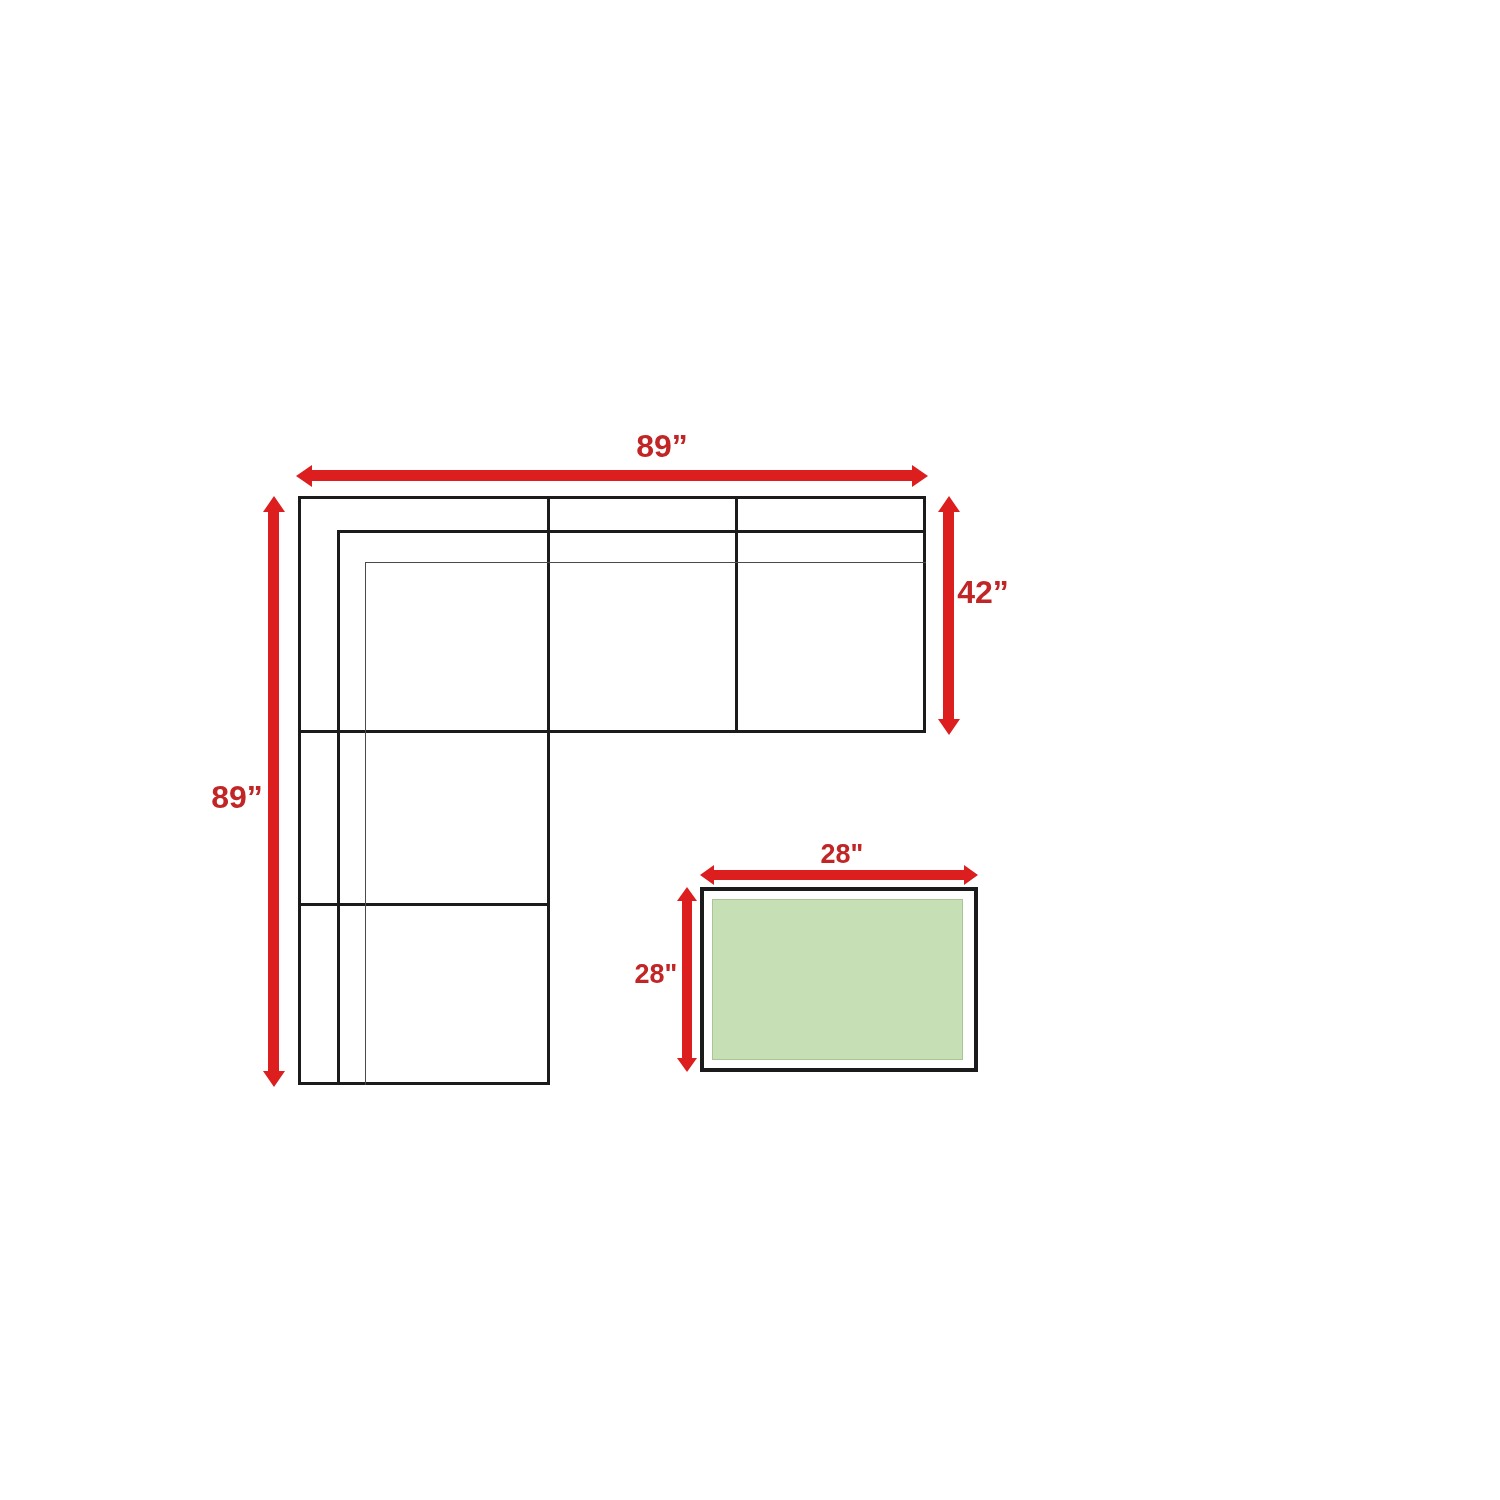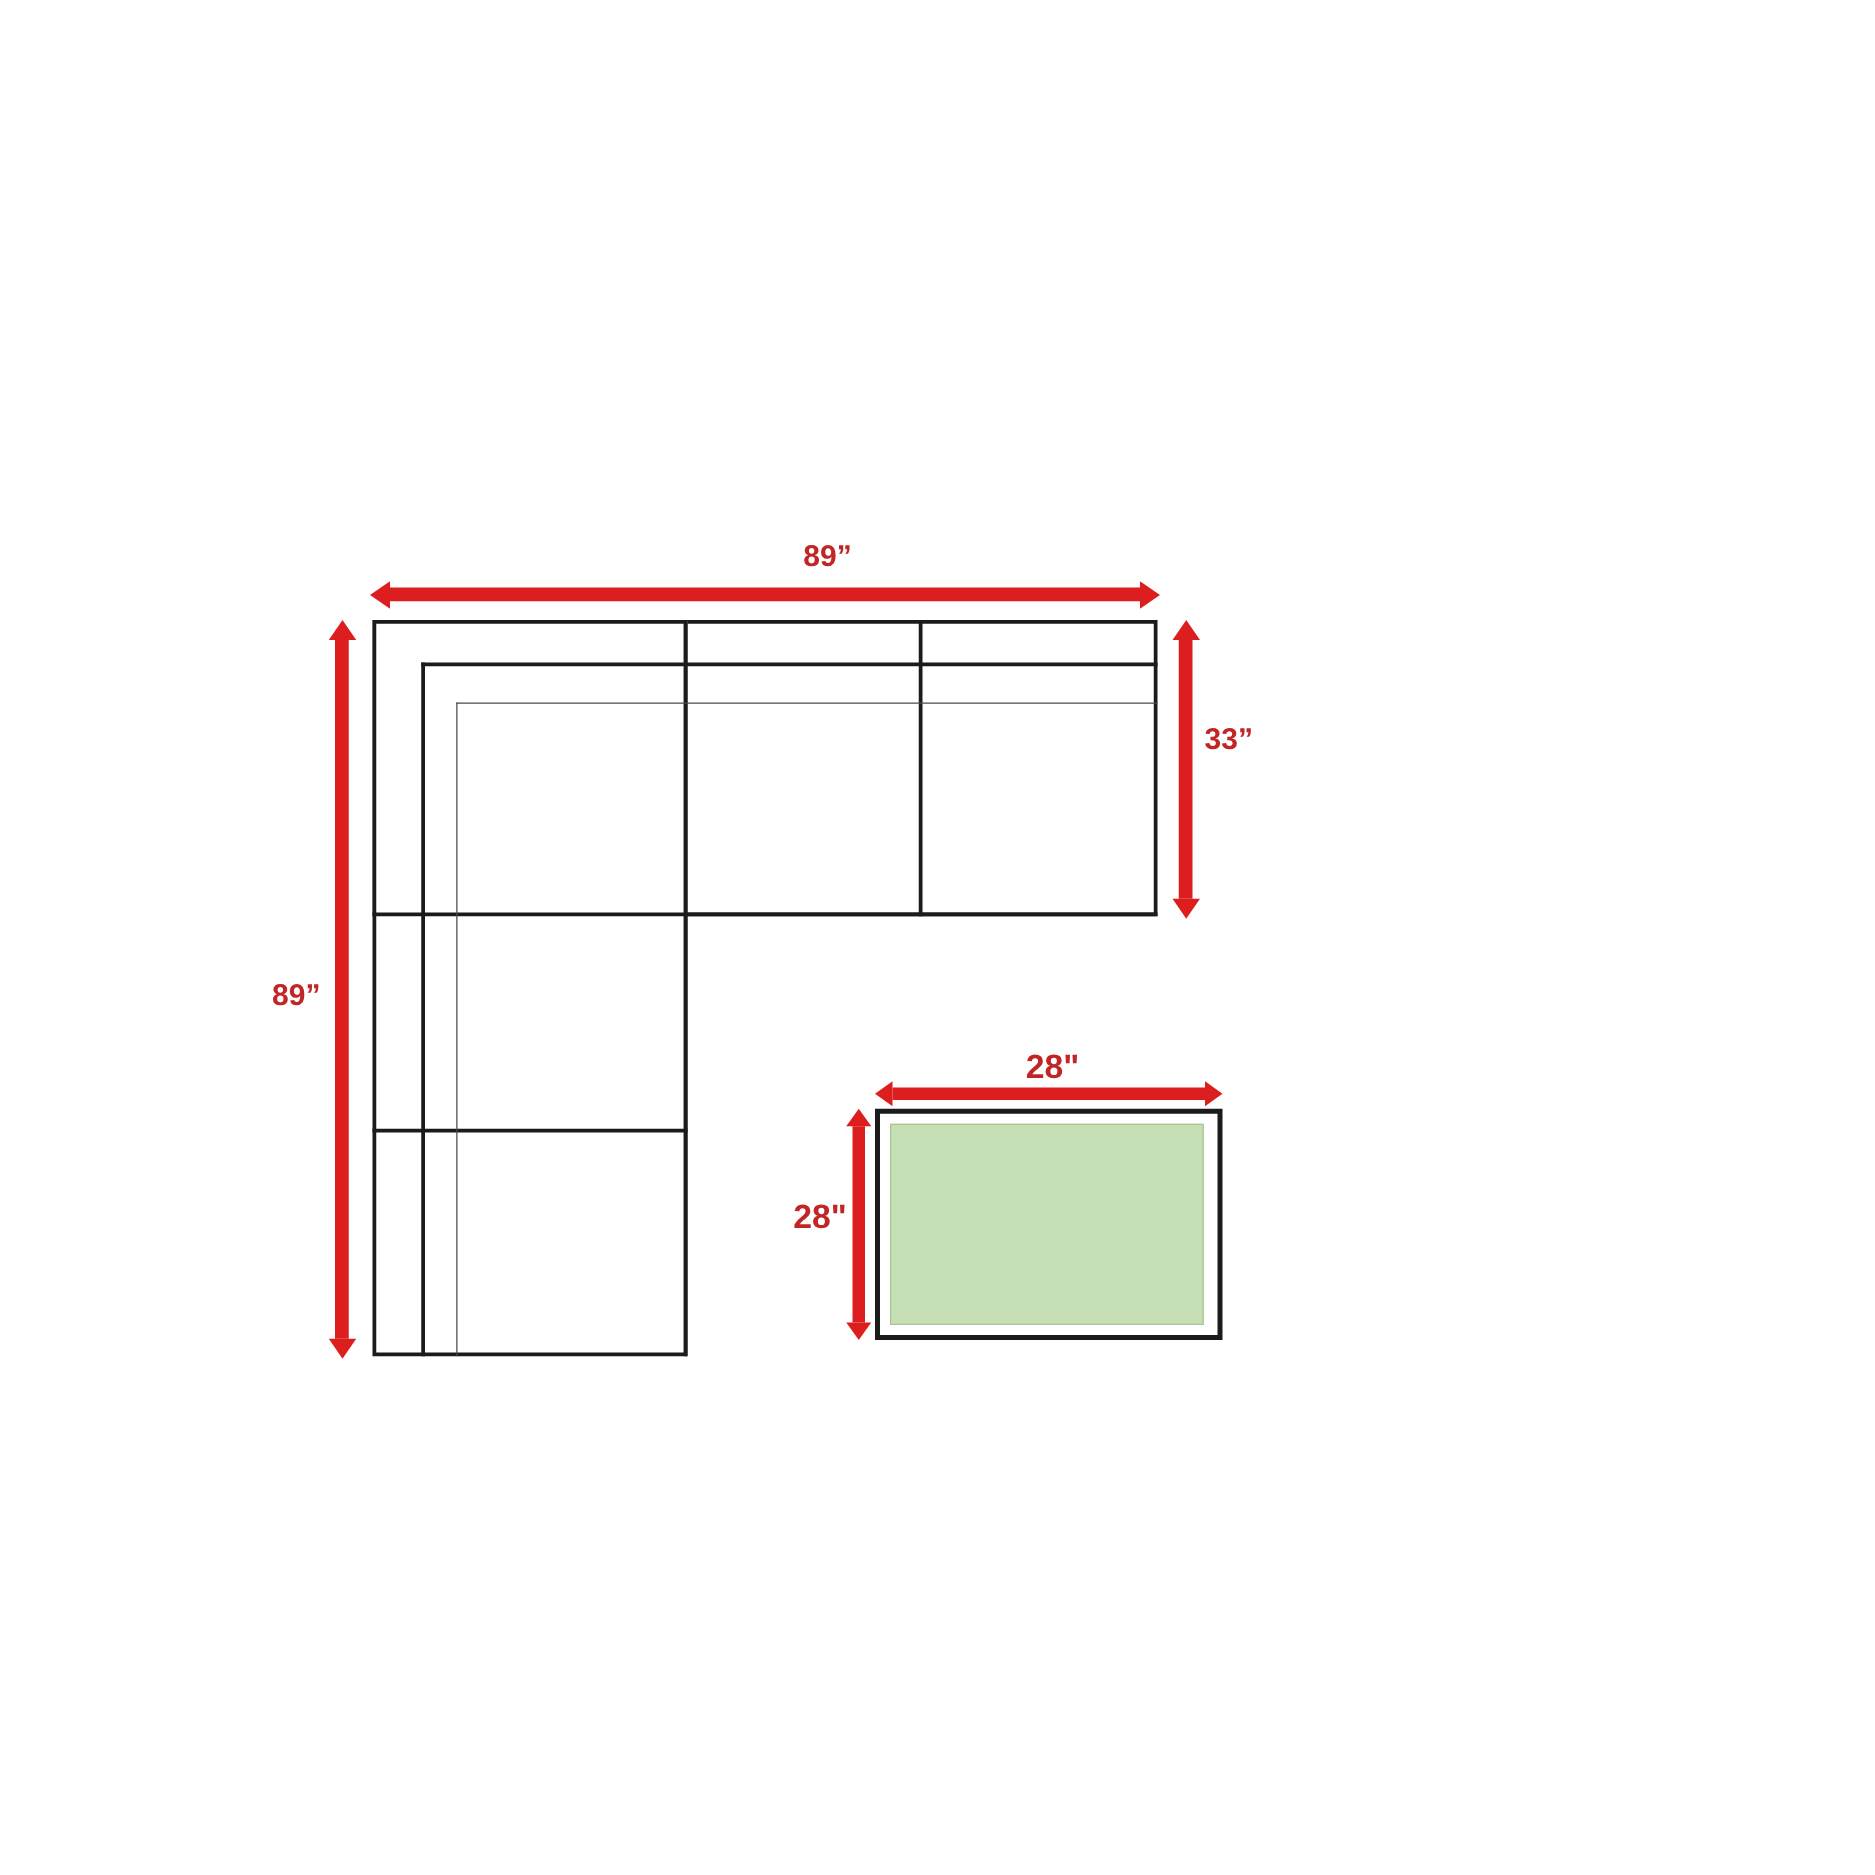--- a/index.html
+++ b/index.html
@@ -14,21 +14,21 @@
   html,body{margin:0;padding:0;background:var(--bg);}
   .canvas{
     position:relative;width:1500px;height:1500px;background:var(--bg);
     font-family:"Liberation Sans", sans-serif;overflow:hidden;
   }
   .box{position:absolute;box-sizing:border-box;border:3px solid var(--outline-black);background:#fff;}
   .line{position:absolute;background:var(--outline-black);}
   .thin{background:var(--thin-gray);}
   .dim-label{
     position:absolute;transform:translate(-50%,-50%);
-    color:var(--label-red);font-weight:bold;font-size:24px;line-height:1;white-space:nowrap;
+    color:var(--label-red);font-weight:bold;font-size:32px;line-height:1;white-space:nowrap;
   }
   .dim-label.sm{font-size:27px;}
   
   .arrow-h{position:absolute;background:var(--arrow-red);}
   .arrow-h::before{content:"";position:absolute;right:100%;top:50%;transform:translateY(-50%);
     border-style:solid;border-color:transparent var(--arrow-red) transparent transparent;border-width:11px 16px 11px 0;}
   .arrow-h::after{content:"";position:absolute;left:100%;top:50%;transform:translateY(-50%);
     border-style:solid;border-color:transparent transparent transparent var(--arrow-red);border-width:11px 0 11px 16px;}
   .arrow-v{position:absolute;background:var(--arrow-red);}
   .arrow-v::before{content:"";position:absolute;bottom:100%;left:50%;transform:translateX(-50%);
@@ -59,21 +59,21 @@
 
   <div class="line thin" style="left:365px;top:562px;width:561px;height:1px;"></div>
   <div class="line thin" style="left:365px;top:562px;width:1px;height:523px;"></div>
 
   <div class="arrow-h" style="left:312px;top:470px;width:600px;height:11px;"></div>
   <div class="arrow-v" style="left:268px;top:512px;width:11px;height:559px;"></div>
   <div class="arrow-v" style="left:943px;top:512px;width:11px;height:207px;"></div>
 
   <div class="dim-label" style="left:662px;top:446px;">89”</div>
   <div class="dim-label" style="left:237px;top:797px;">89”</div>
-  <div class="dim-label" style="left:983px;top:592px;">33”</div>
+  <div class="dim-label" style="left:983px;top:592px;">42”</div>
 
   <div class="box" style="left:700px;top:887px;width:278px;height:185px;border-width:4px;"></div>
   <div class="table-top" style="left:712px;top:899px;width:251px;height:161px;"></div>
 
   <div class="arrow-h sm" style="left:714px;top:870px;width:250px;height:10px;"></div>
   <div class="arrow-v sm" style="left:682px;top:901px;width:10px;height:157px;"></div>
 
   <div class="dim-label sm" style="left:842px;top:854px;">28"</div>
   <div class="dim-label sm" style="left:656px;top:974px;">28"</div>
 

